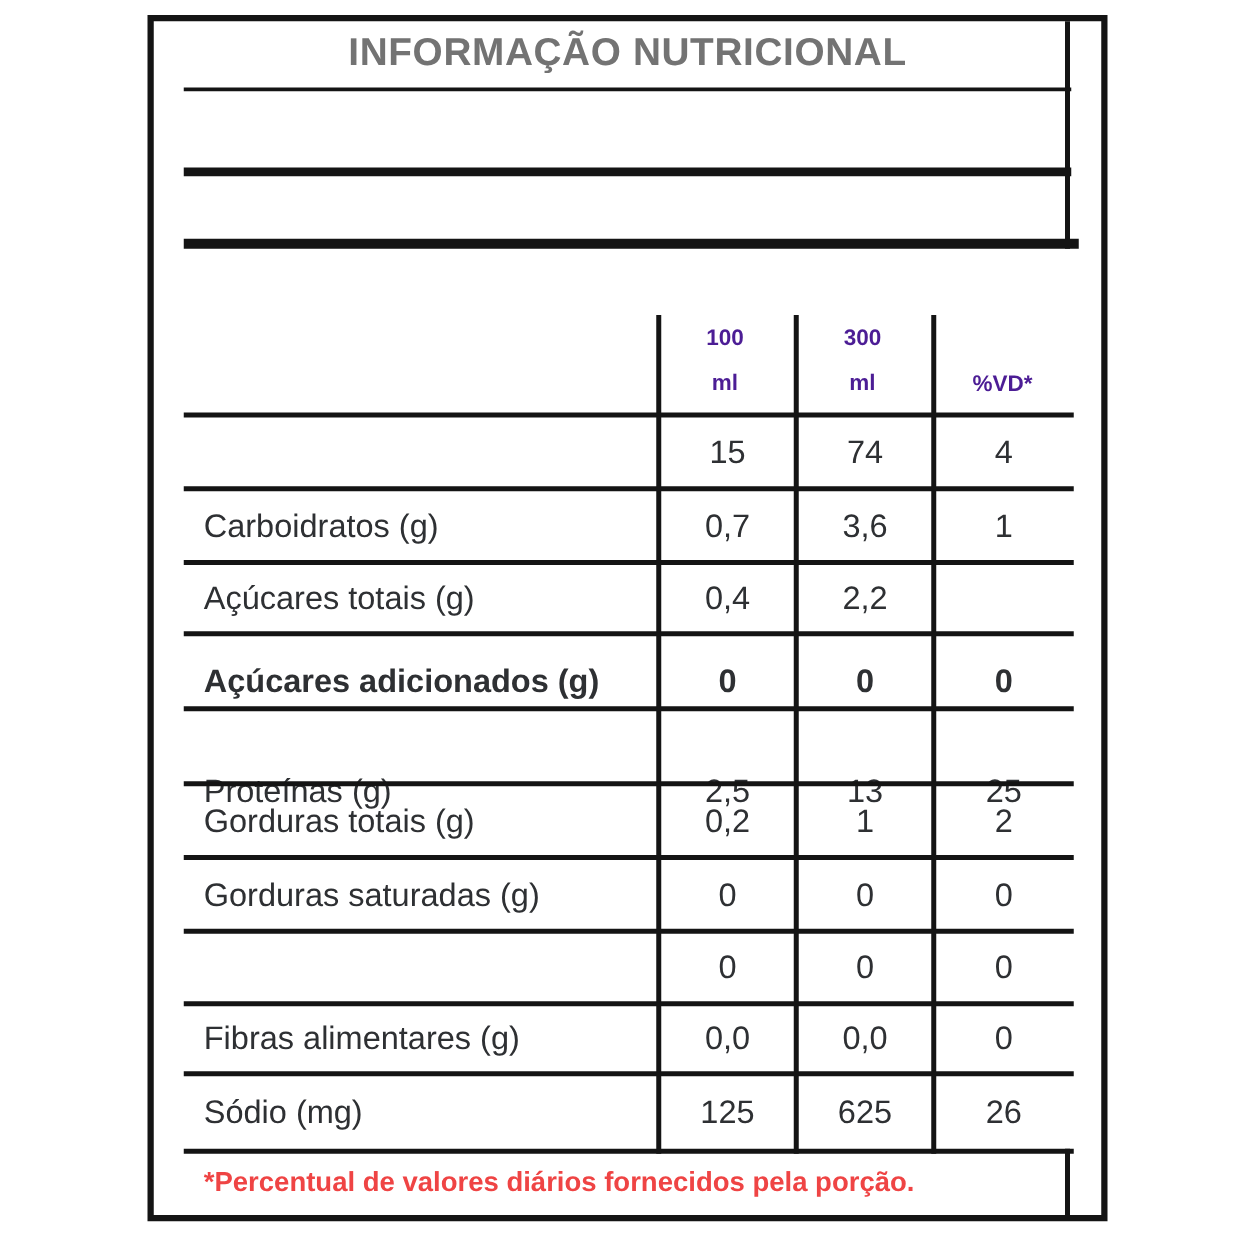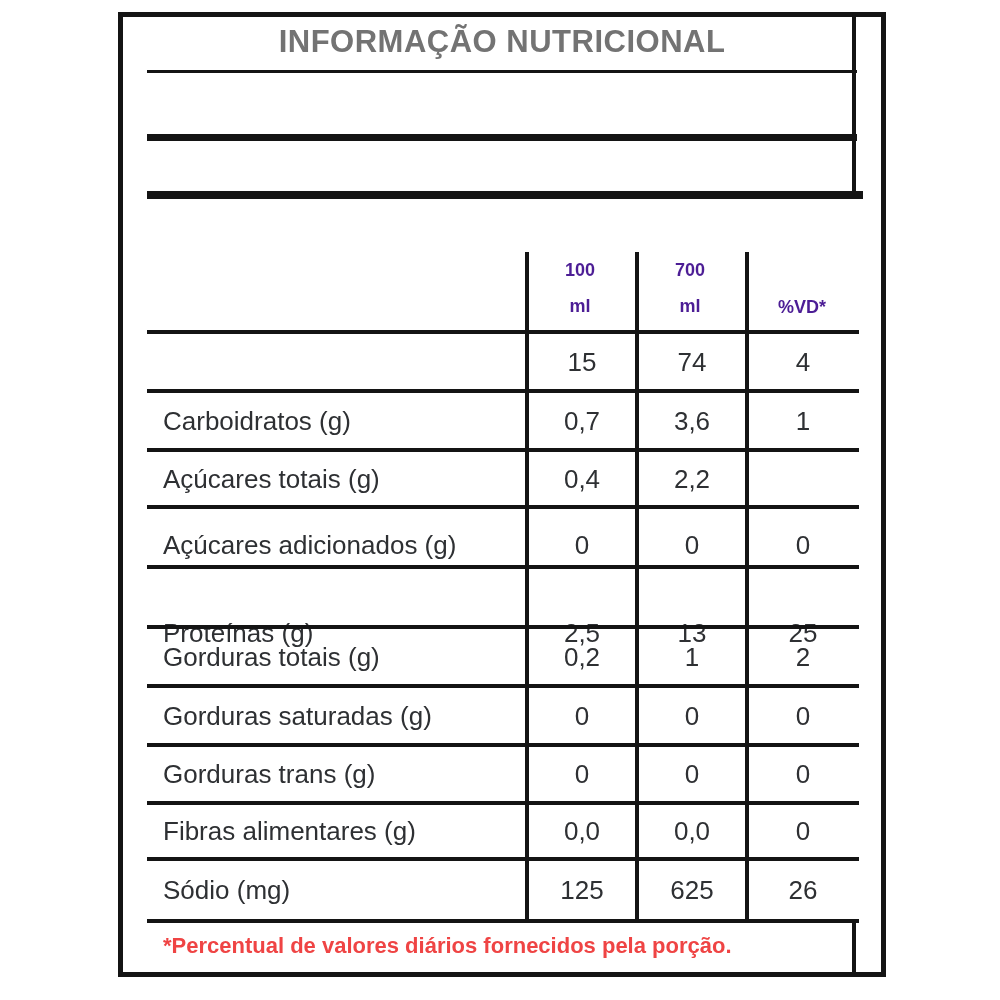--- a/index.html
+++ b/index.html
@@ -71,21 +71,21 @@
 
   <div class="ln" style="left:525px;top:252px;width:4px;height:671px;"></div>
   <div class="ln" style="left:635px;top:252px;width:4px;height:671px;"></div>
   <div class="ln" style="left:745px;top:252px;width:4px;height:671px;"></div>
 
   <div class="colhead" style="left:527px;">
     <div>100</div>
     <div>ml</div>
   </div>
   <div class="colhead" style="left:637px;">
-    <div>700</div>
+    <div>300</div>
     <div>ml</div>
   </div>
   <div class="colhead vd" style="left:747px;">%VD*</div>
 
   <div id="rows-container">
       <div class="row" style="top: 334px; height: 55px;">
         <div class="cell num n1">15</div>
         <div class="cell num n2">74</div>
         <div class="cell num n3">4</div>
       </div>
@@ -94,21 +94,21 @@
         <div class="cell num n1">0,7</div>
         <div class="cell num n2">3,6</div>
         <div class="cell num n3">1</div>
       </div>
       <div class="row" style="top: 452px; height: 53px;">
         <div class="cell lbl">Açúcares totais (g)</div>
         <div class="cell num n1">0,4</div>
         <div class="cell num n2">2,2</div>
         <div class="cell num n3"></div>
       </div>
-      <div class="row" style="top: 509px; height: 72px;">
+      <div class="row" style="top: 509px; height: 72px; font-weight: bold;">
         <div class="cell lbl">Açúcares adicionados (g)</div>
         <div class="cell num n1">0</div>
         <div class="cell num n2">0</div>
         <div class="cell num n3">0</div>
       </div>
       <div class="row" style="top: 569px; height: 56px; margin-top: 36px;">
         <div class="cell lbl">Proteínas (g)</div>
         <div class="cell num n1">2,5</div>
         <div class="cell num n2">13</div>
         <div class="cell num n3">25</div>
@@ -119,21 +119,20 @@
         <div class="cell num n2">1</div>
         <div class="cell num n3">2</div>
       </div>
       <div class="row" style="top: 688px; height: 55px;">
         <div class="cell lbl">Gorduras saturadas (g)</div>
         <div class="cell num n1">0</div>
         <div class="cell num n2">0</div>
         <div class="cell num n3">0</div>
       </div>
       <div class="row" style="top: 747px; height: 54px;">
-        <div class="cell lbl">Gorduras trans (g)</div>
         <div class="cell num n1">0</div>
         <div class="cell num n2">0</div>
         <div class="cell num n3">0</div>
       </div>
       <div class="row" style="top: 805px; height: 52px;">
         <div class="cell lbl">Fibras alimentares (g)</div>
         <div class="cell num n1">0,0</div>
         <div class="cell num n2">0,0</div>
         <div class="cell num n3">0</div>
       </div>

